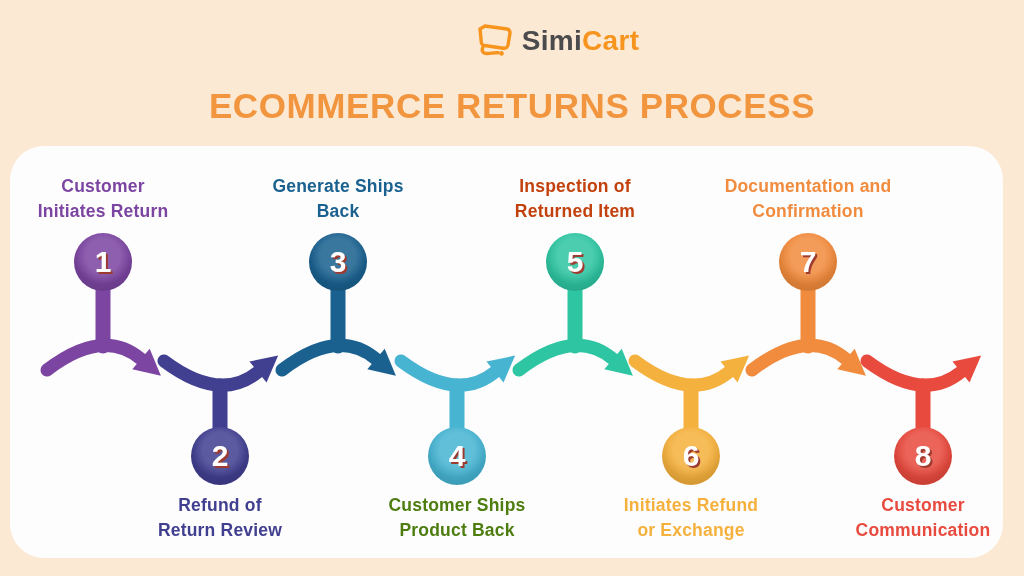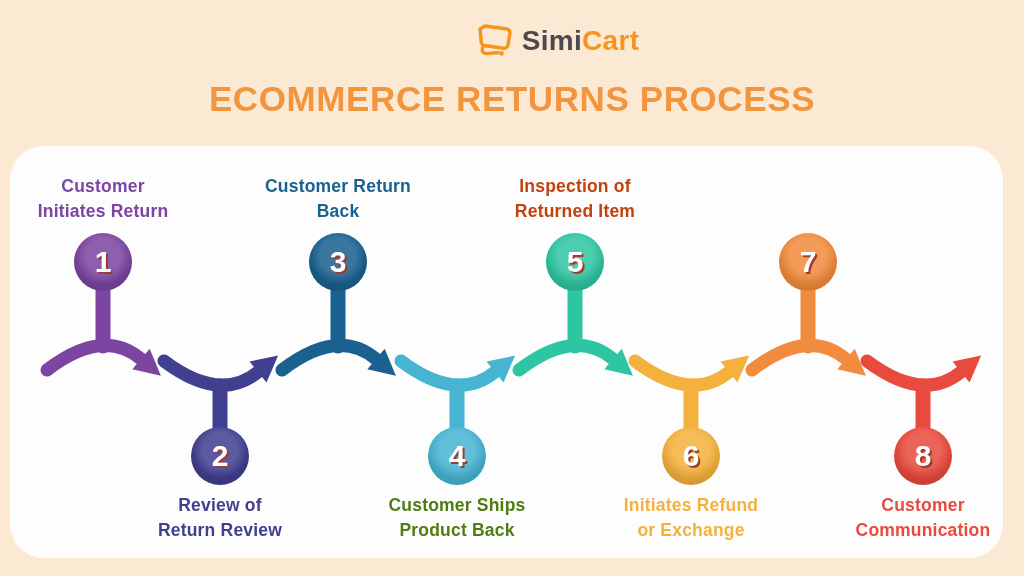--- a/index.html
+++ b/index.html
@@ -8,21 +8,21 @@
     font-family:"Liberation Sans",sans-serif;
   }
   
   .brand{
     position:absolute;top:20px;left:0;width:100%;
     display:flex;align-items:center;justify-content:center;gap:7px;padding-left:43px;
   }
   .brand-icon{width:44px;height:42px;flex:0 0 auto;}
   .brand-text{font-size:28px;font-weight:700;letter-spacing:.3px;}
   .page-title{
-    position:absolute;top:79px;left:0;width:100%;margin:0;
+    position:absolute;top:86px;left:0;width:100%;margin:0;
     text-align:center;font-size:35px;font-weight:800;letter-spacing:.6px;
   }
   
   .card{
     position:absolute;left:10px;top:146px;width:993px;height:412px;
     border-radius:34px;
   }
   .wave{position:absolute;left:0;top:0;width:993px;height:412px;}
   
   .step-circle{
@@ -114,36 +114,40 @@
     </div>
   <div class="step-circle bottom" style="--x: 913px; background-color: rgb(232, 74, 62);">
       <span class="step-num" style="color: rgb(255, 255, 255); text-shadow: rgb(158, 59, 48) 2px 2px 0px;">8</span>
     </div>
 
   <div class="step-label top" style="--x: 93px; color: rgb(123, 69, 161);">
       <span>Customer</span>
       <span>Initiates Return</span>
     </div>
   <div class="step-label bottom" style="--x: 210px; color: rgb(65, 63, 144);">
-      <span>Review of</span>
+      <span>Refund of</span>
       <span>Return Review</span>
     </div>
   <div class="step-label top" style="--x: 328px; color: rgb(26, 97, 143);">
-      <span>Customer Return</span>
+      <span>Generate Ships</span>
       <span>Back</span>
     </div>
   <div class="step-label bottom" style="--x: 447px; color: #4d7c0f;">
       <span>Customer Ships</span>
       <span>Product Back</span>
     </div>
   <div class="step-label top" style="--x: 565px; color: #c2410c;">
       <span>Inspection of</span>
       <span>Returned Item</span>
     </div>
   <div class="step-label bottom" style="--x: 681px; color: rgb(245, 177, 61);">
       <span>Initiates Refund</span>
       <span>or Exchange</span>
     </div>
+  <div class="step-label top" style="--x: 798px; color: rgb(241, 139, 61);">
+      <span>Documentation and</span>
+      <span>Confirmation</span>
+    </div>
   <div class="step-label bottom" style="--x: 913px; color: rgb(232, 74, 62);">
       <span>Customer</span>
       <span>Communication</span>
     </div>
 </div>
 
 </body></html>

